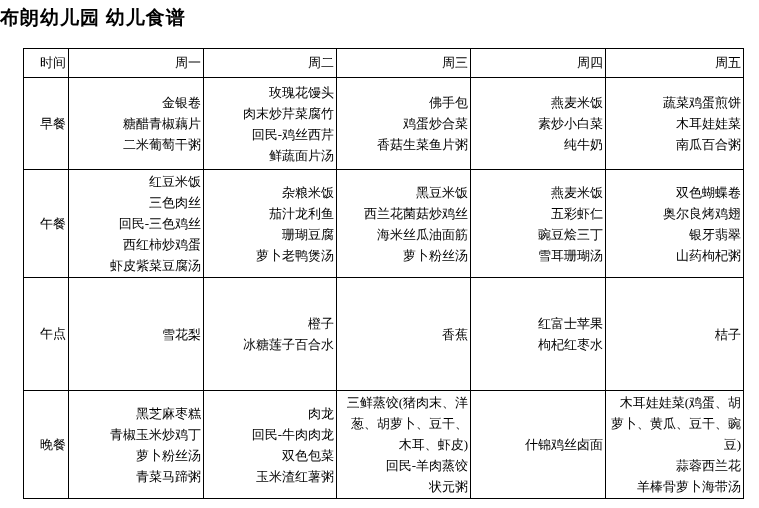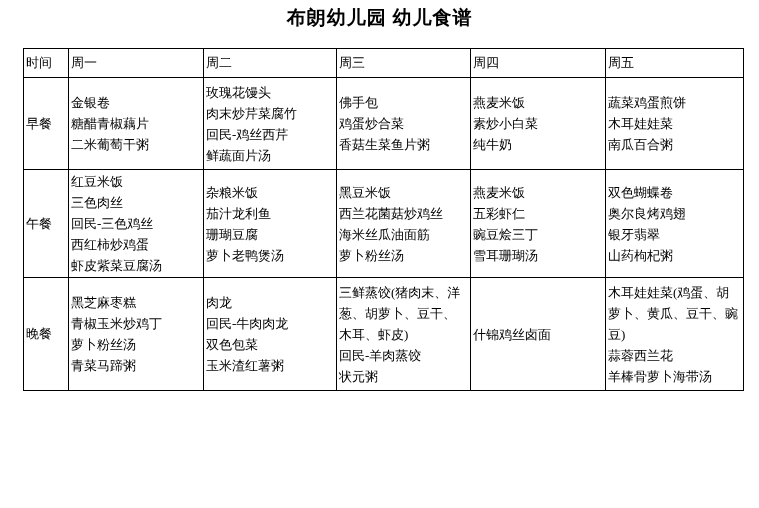--- a/index.html
+++ b/index.html
@@ -16,21 +16,20 @@
     position: relative;
     width: 759px;
     height: 508px;
     background: #ffffff;
   }
   .doc-title {
     position: absolute;
     top: 5px;
     left: 0;
     right: 0;
-    text-align: center;
     font-size: 19px;
     font-weight: bold;
     letter-spacing: 1px;
   }
   .date-line {
     position: absolute;
     top: 28px;
     left: 17px;
     font-size: 12.5px;
   }
@@ -41,21 +40,21 @@
     width: 720px;
     border-collapse: collapse;
     table-layout: fixed;
     background: #ffffff;
   }
   table.menu th,
   table.menu td {
     border: 1px solid #000000;
     font-weight: normal;
     font-size: 13px;
-    text-align: left;
+    text-align: right;
     vertical-align: middle;
     padding: 1px 2px;
     word-break: break-all;
   }
   table.menu thead tr { height: 29px; }
   table.menu tbody tr:nth-child(1) { height: 92px; }
   table.menu tbody tr:nth-child(2) { height: 47px; }
   table.menu tbody tr:nth-child(3) { height: 113px; }
   table.menu tbody tr:nth-child(4) { height: 46px; }
   table.menu tbody tr:nth-child(5) { height: 106px; }
@@ -146,20 +145,40 @@
             <div class="dish">雪耳珊瑚汤</div>
           </td>
           <td>
             <div class="dish">双色蝴蝶卷</div>
             <div class="dish">奥尔良烤鸡翅</div>
             <div class="dish">银牙翡翠</div>
             <div class="dish">山药枸杞粥</div>
           </td>
         </tr>
         <tr>
+          <td>午点</td>
+          <td>
+            <div class="dish">雪花梨</div>
+          </td>
+          <td>
+            <div class="dish">橙子</div>
+            <div class="dish">冰糖莲子百合水</div>
+          </td>
+          <td>
+            <div class="dish">香蕉</div>
+          </td>
+          <td>
+            <div class="dish">红富士苹果</div>
+            <div class="dish">枸杞红枣水</div>
+          </td>
+          <td>
+            <div class="dish">桔子</div>
+          </td>
+        </tr>
+        <tr>
           <td>晚餐</td>
           <td>
             <div class="dish">黑芝麻枣糕</div>
             <div class="dish">青椒玉米炒鸡丁</div>
             <div class="dish">萝卜粉丝汤</div>
             <div class="dish">青菜马蹄粥</div>
           </td>
           <td>
             <div class="dish">肉龙</div>
             <div class="dish">回民-牛肉肉龙</div>

